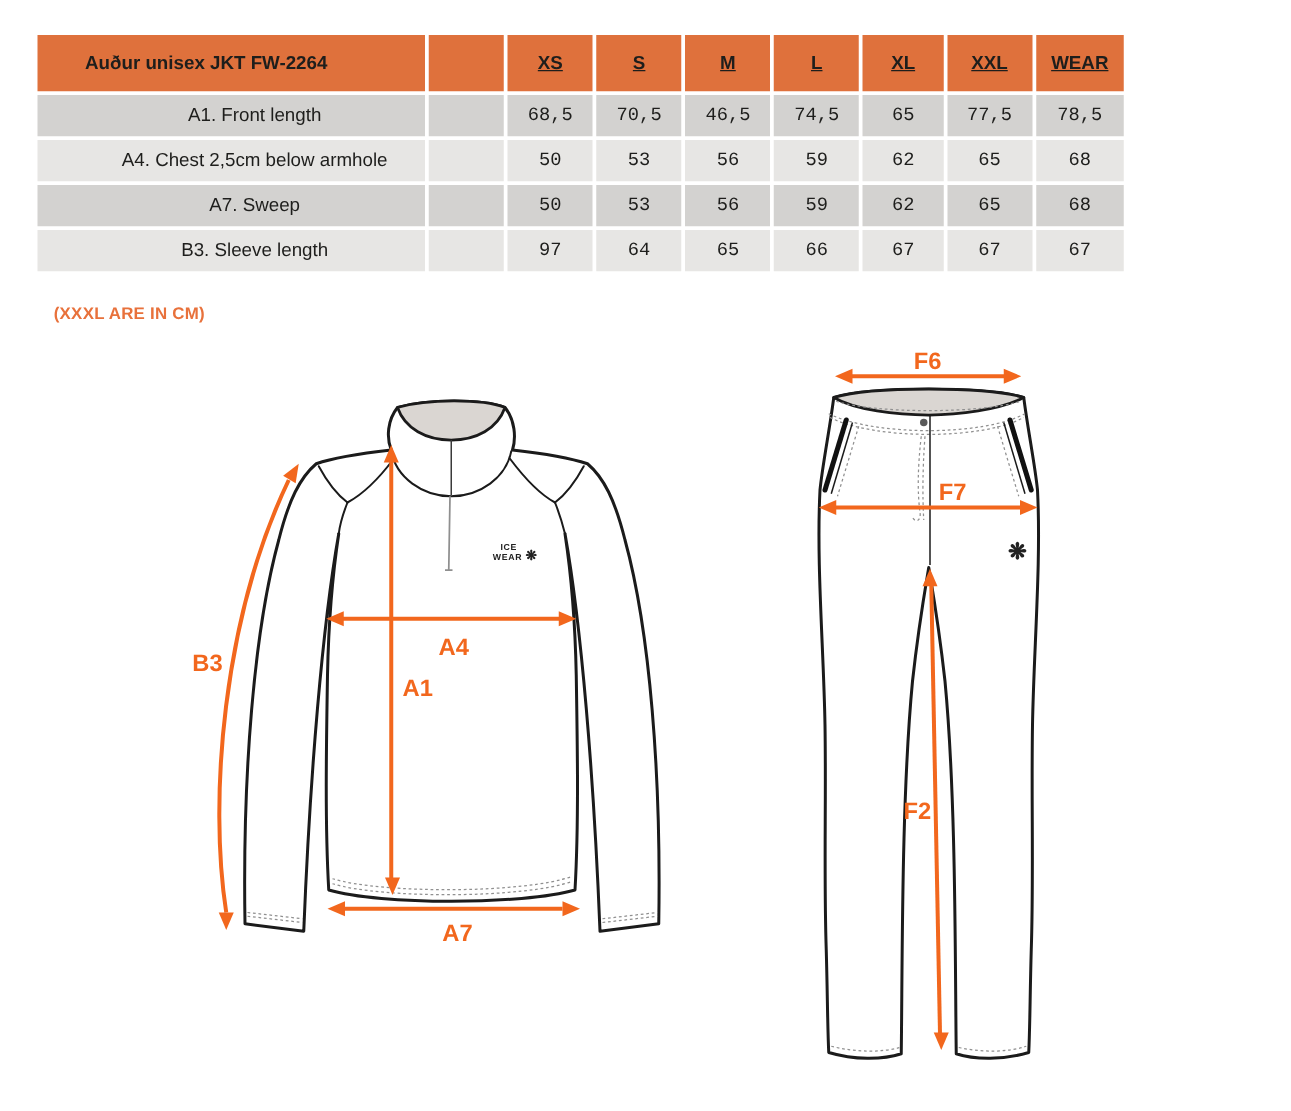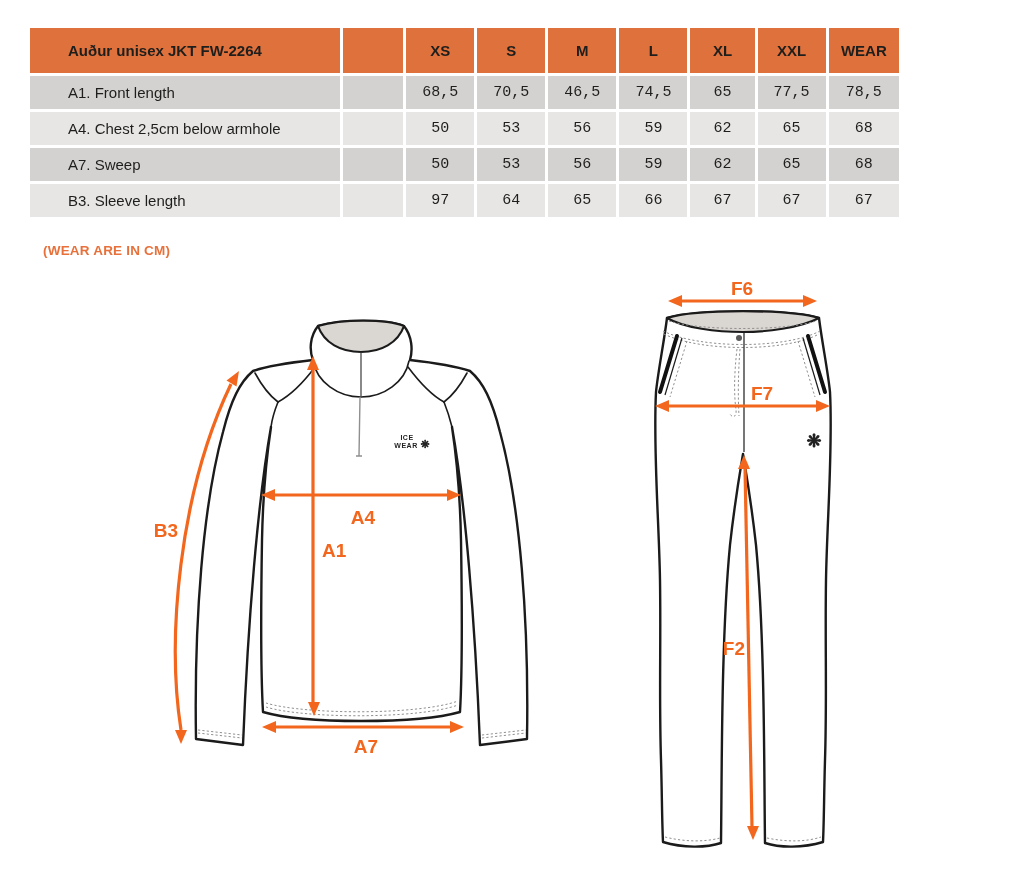--- a/index.html
+++ b/index.html
@@ -28,25 +28,25 @@
     overflow: hidden;
     white-space: nowrap;
   }
   td.hd {
     background: #df713c;
     color: #ffffff;
     font-weight: bold;
     height: 45px;
   }
   td.hd.lbl { text-align: left; padding-left: 38px; }
-  td.hd.sz  { text-align: center; }
+  td.hd.sz  { text-align: center; text-decoration: underline; }
   tr.r td { height: 33px; }
   tr.dark td  { background: #d3d2d0; }
   tr.light td { background: #e7e6e4; }
-  td.lbl { text-align: left; padding-left: 38px; }
+  td.lbl { text-align: center; padding-left: 38px; }
   td.val { text-align: center; font-size: 15.5px; font-family: Liberation Mono, monospace; }
 
   .note {
     position: absolute;
     left: 43px;
     top: 243px;
     color: #e8713b;
     font-weight: bold;
     font-size: 13.5px;
     letter-spacing: 0.2px;
@@ -152,21 +152,21 @@
         <td class="val">64</td>
         <td class="val">65</td>
         <td class="val">66</td>
         <td class="val">67</td>
         <td class="val">67</td>
         <td class="val">67</td>
       </tr>
     </tbody>
   </table>
 
-  <div class="note">(WEAR ARE IN CM)</div>
+  <div class="note">(XXXL ARE IN CM)</div>
 
   <svg id="jacket-svg" class="drawing" viewBox="140 293 440 470">
 
     <path class="outline" d="
       M 196,739
       C 194,620 203,505 223,432
       C 231,400 240,382 253,371
       C 270,365 295,362 313,360
       C 309,350 310,336 318,326
       C 342,319 386,319 404,326

